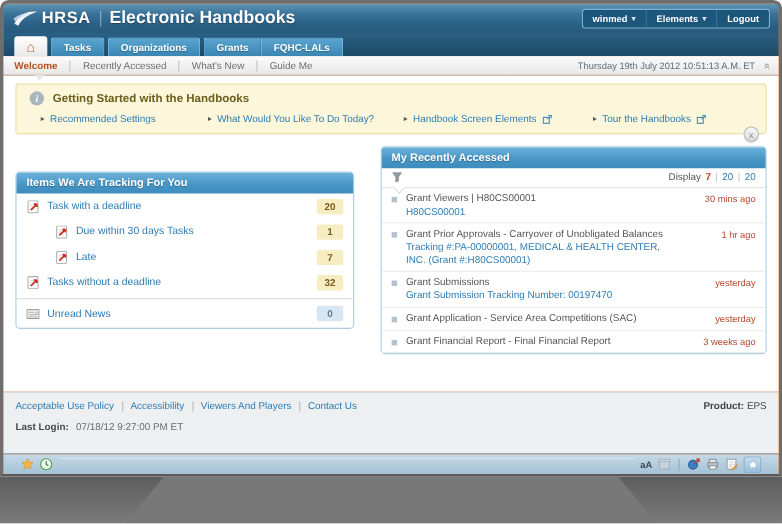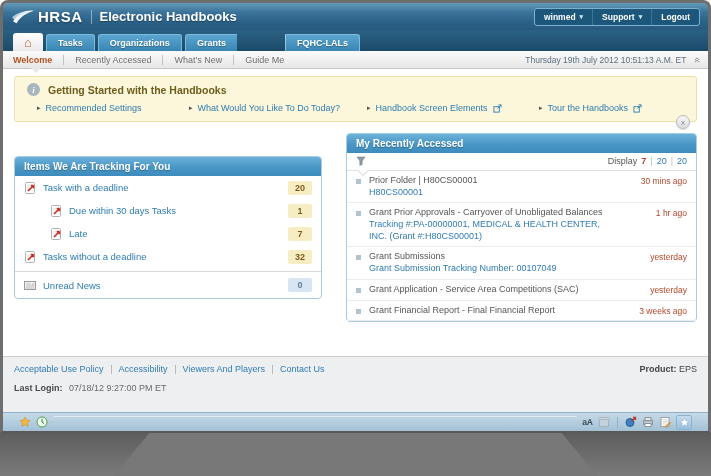--- a/index.html
+++ b/index.html
@@ -21,21 +21,21 @@
   }
 
   
   .app-header {
     height:27px; flex:0 0 27px; display:flex; align-items:center; padding:0 8px;
     background:linear-gradient(#639ab9 0%, #3a7299 35%, #2b6187 70%, #275a7d 100%);
   }
   .logo-wrap { display:flex; align-items:center; }
   .hrsa-word { color:#fff; font-weight:bold; font-size:15px; letter-spacing:.5px; text-shadow:0 1px 2px rgba(0,0,0,.4); }
   .logo-sep { width:1px; height:14px; background:rgba(255,255,255,.45); margin:0 8px; }
-  .app-title { color:#fff; font-weight:bold; font-size:13px; text-shadow:0 1px 1px rgba(0,0,0,.35); }
+  .app-title { color:#fff; font-weight:bold; font-size:16px; text-shadow:0 1px 1px rgba(0,0,0,.35); }
   .user-group {
     margin-left:auto; display:flex; border:1px solid #7ab1d0; border-radius:3px;
     background:#1c567a; overflow:hidden;
   }
   .user-group .ubtn {
     color:#fff; font-size:8.5px; font-weight:bold; padding:3px 9px; cursor:pointer;
     display:flex; align-items:center; gap:4px;
   }
   .user-group .ubtn + .ubtn { border-left:1px solid #38749a; }
   .caret { font-size:7px; color:#cfe4f2; }
@@ -51,21 +51,21 @@
     margin-right:3px; cursor:pointer;
   }
   .home-glyph { color:#c35f2b; font-size:13px; font-weight:bold; line-height:1; }
   .tab {
     height:17px; padding:0 11px; display:flex; align-items:center;
     background:linear-gradient(#5aa5d0,#3a86b3); color:#fff; font-size:9px; font-weight:bold;
     border:1px solid #7cbbdd; border-bottom:none; border-radius:3px 3px 0 0;
     margin-right:3px; cursor:pointer; text-shadow:0 1px 1px rgba(0,0,0,.3);
   }
   .tab.joined-left { margin-right:0; border-right:none; border-radius:3px 0 0 0; }
-  .tab.joined-right { border-left:1px solid rgba(255,255,255,.45); border-radius:0 3px 0 0;margin-left:48px; }
+  .tab.joined-right { border-left:1px solid rgba(255,255,255,.45); border-radius:0 3px 0 0; }
 
   
   .subnav {
     height:18px; flex:0 0 18px; background:linear-gradient(#fbfbfb,#e7e7e7);
     border-bottom:1px solid #c6c6c6; display:flex; align-items:center; padding:0 8px;
     font-size:9px; position:relative;
   }
   .subnav .snitem { color:#6e6e6e; cursor:pointer; padding:0 2px; }
   .subnav .snitem.active { color:#b4511f; font-weight:bold; }
   .sep-v { width:1px; height:10px; background:#c2c2c2; margin:0 9px; }
@@ -196,21 +196,21 @@
         <span class="hrsa-word">HRSA</span>
         <span class="logo-sep"></span>
         <span class="app-title">Electronic Handbooks</span>
       </div>
       <div class="user-group">
         <div class="ubtn">
           <span>winmed</span>
           <span class="caret">▾</span>
         </div>
         <div class="ubtn">
-          <span>Support</span>
+          <span>Elements</span>
           <span class="caret">▾</span>
         </div>
         <div class="ubtn">
           <span>Logout</span>
         </div>
       </div>
     </div>
 
     <div class="navbar">
       <div class="home-tab">
@@ -361,38 +361,38 @@
               <span class="disp-sep">|</span>
               <span class="disp-opt">20</span>
               <span class="disp-sep">|</span>
               <span class="disp-opt">20</span>
             </span>
           </div>
 
           <div class="ra-row">
             <span class="ra-bullet"></span>
             <span class="ra-mid">
-              <div class="ra-title">Prior Folder | H80CS00001</div>
+              <div class="ra-title">Grant Viewers | H80CS00001</div>
               <div class="ra-link">H80CS00001</div>
             </span>
             <span class="ra-time">30 mins ago</span>
           </div>
           <div class="ra-row">
             <span class="ra-bullet"></span>
             <span class="ra-mid">
               <div class="ra-title">Grant Prior Approvals - Carryover of Unobligated Balances</div>
               <div class="ra-link">Tracking #:PA-00000001, MEDICAL &amp; HEALTH CENTER, INC. (Grant #:H80CS00001)</div>
             </span>
             <span class="ra-time">1 hr ago</span>
           </div>
           <div class="ra-row">
             <span class="ra-bullet"></span>
             <span class="ra-mid">
               <div class="ra-title">Grant Submissions</div>
-              <div class="ra-link">Grant Submission Tracking Number: 00107049</div>
+              <div class="ra-link">Grant Submission Tracking Number: 00197470</div>
             </span>
             <span class="ra-time">yesterday</span>
           </div>
           <div class="ra-row">
             <span class="ra-bullet"></span>
             <span class="ra-mid">
               <div class="ra-title">Grant Application - Service Area Competitions (SAC)</div>
             </span>
             <span class="ra-time">yesterday</span>
           </div>

